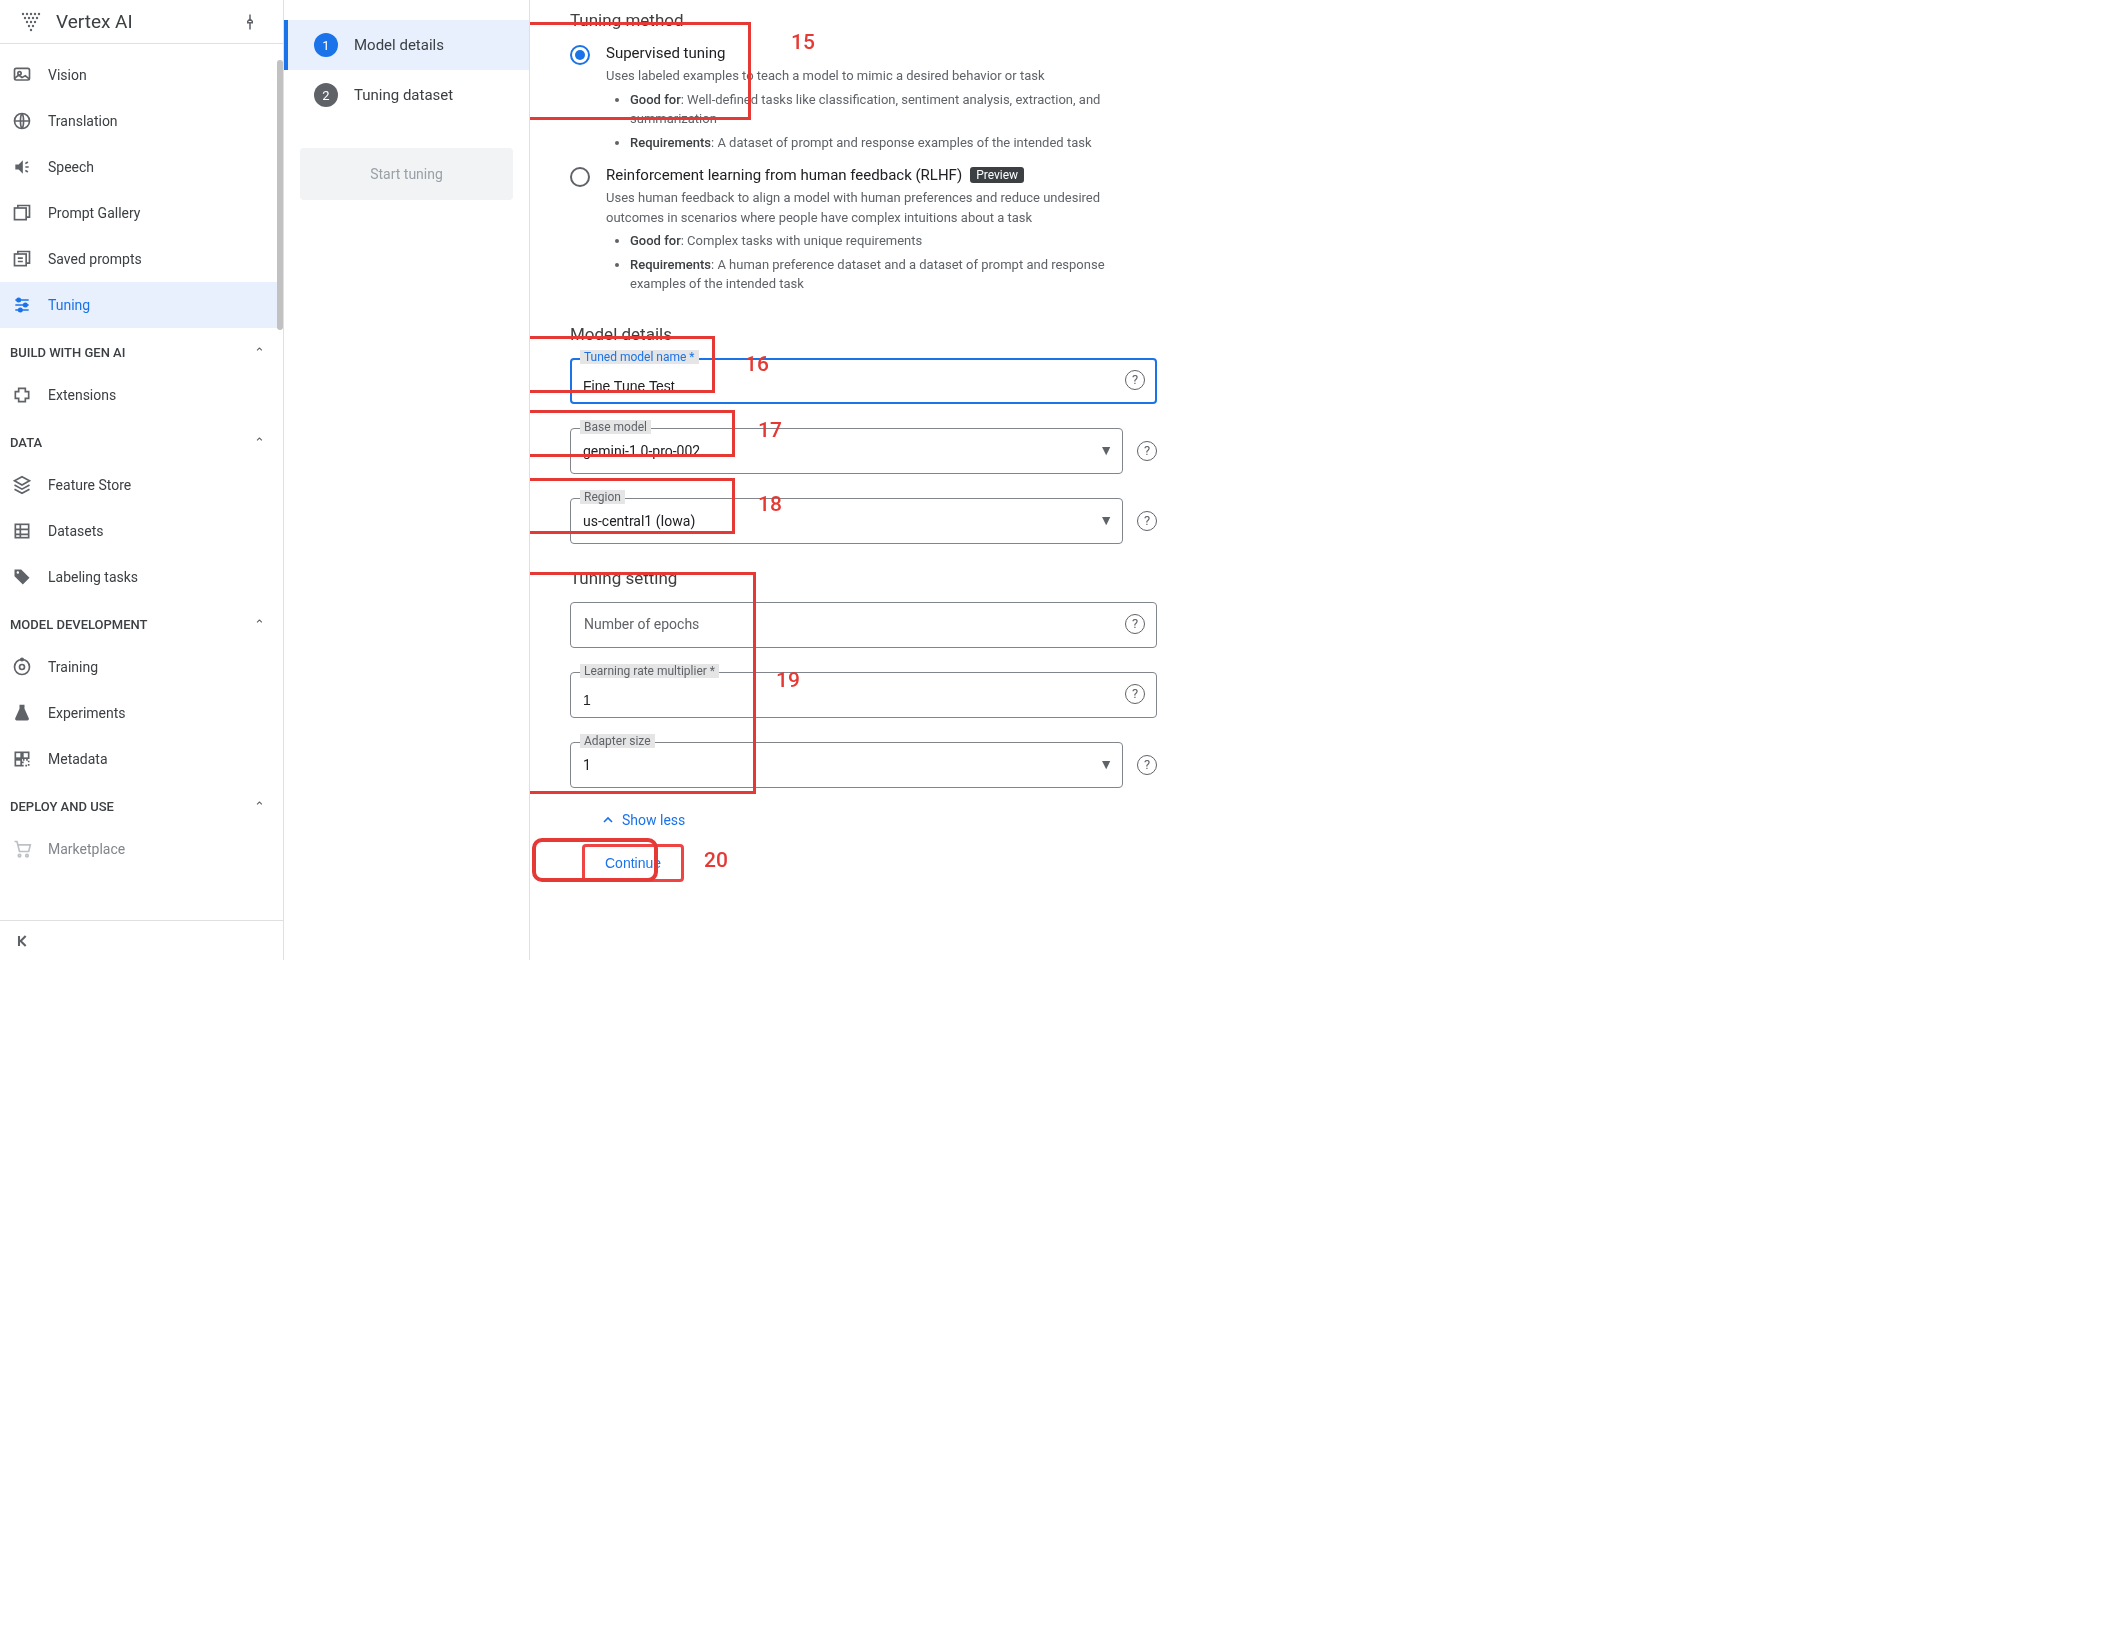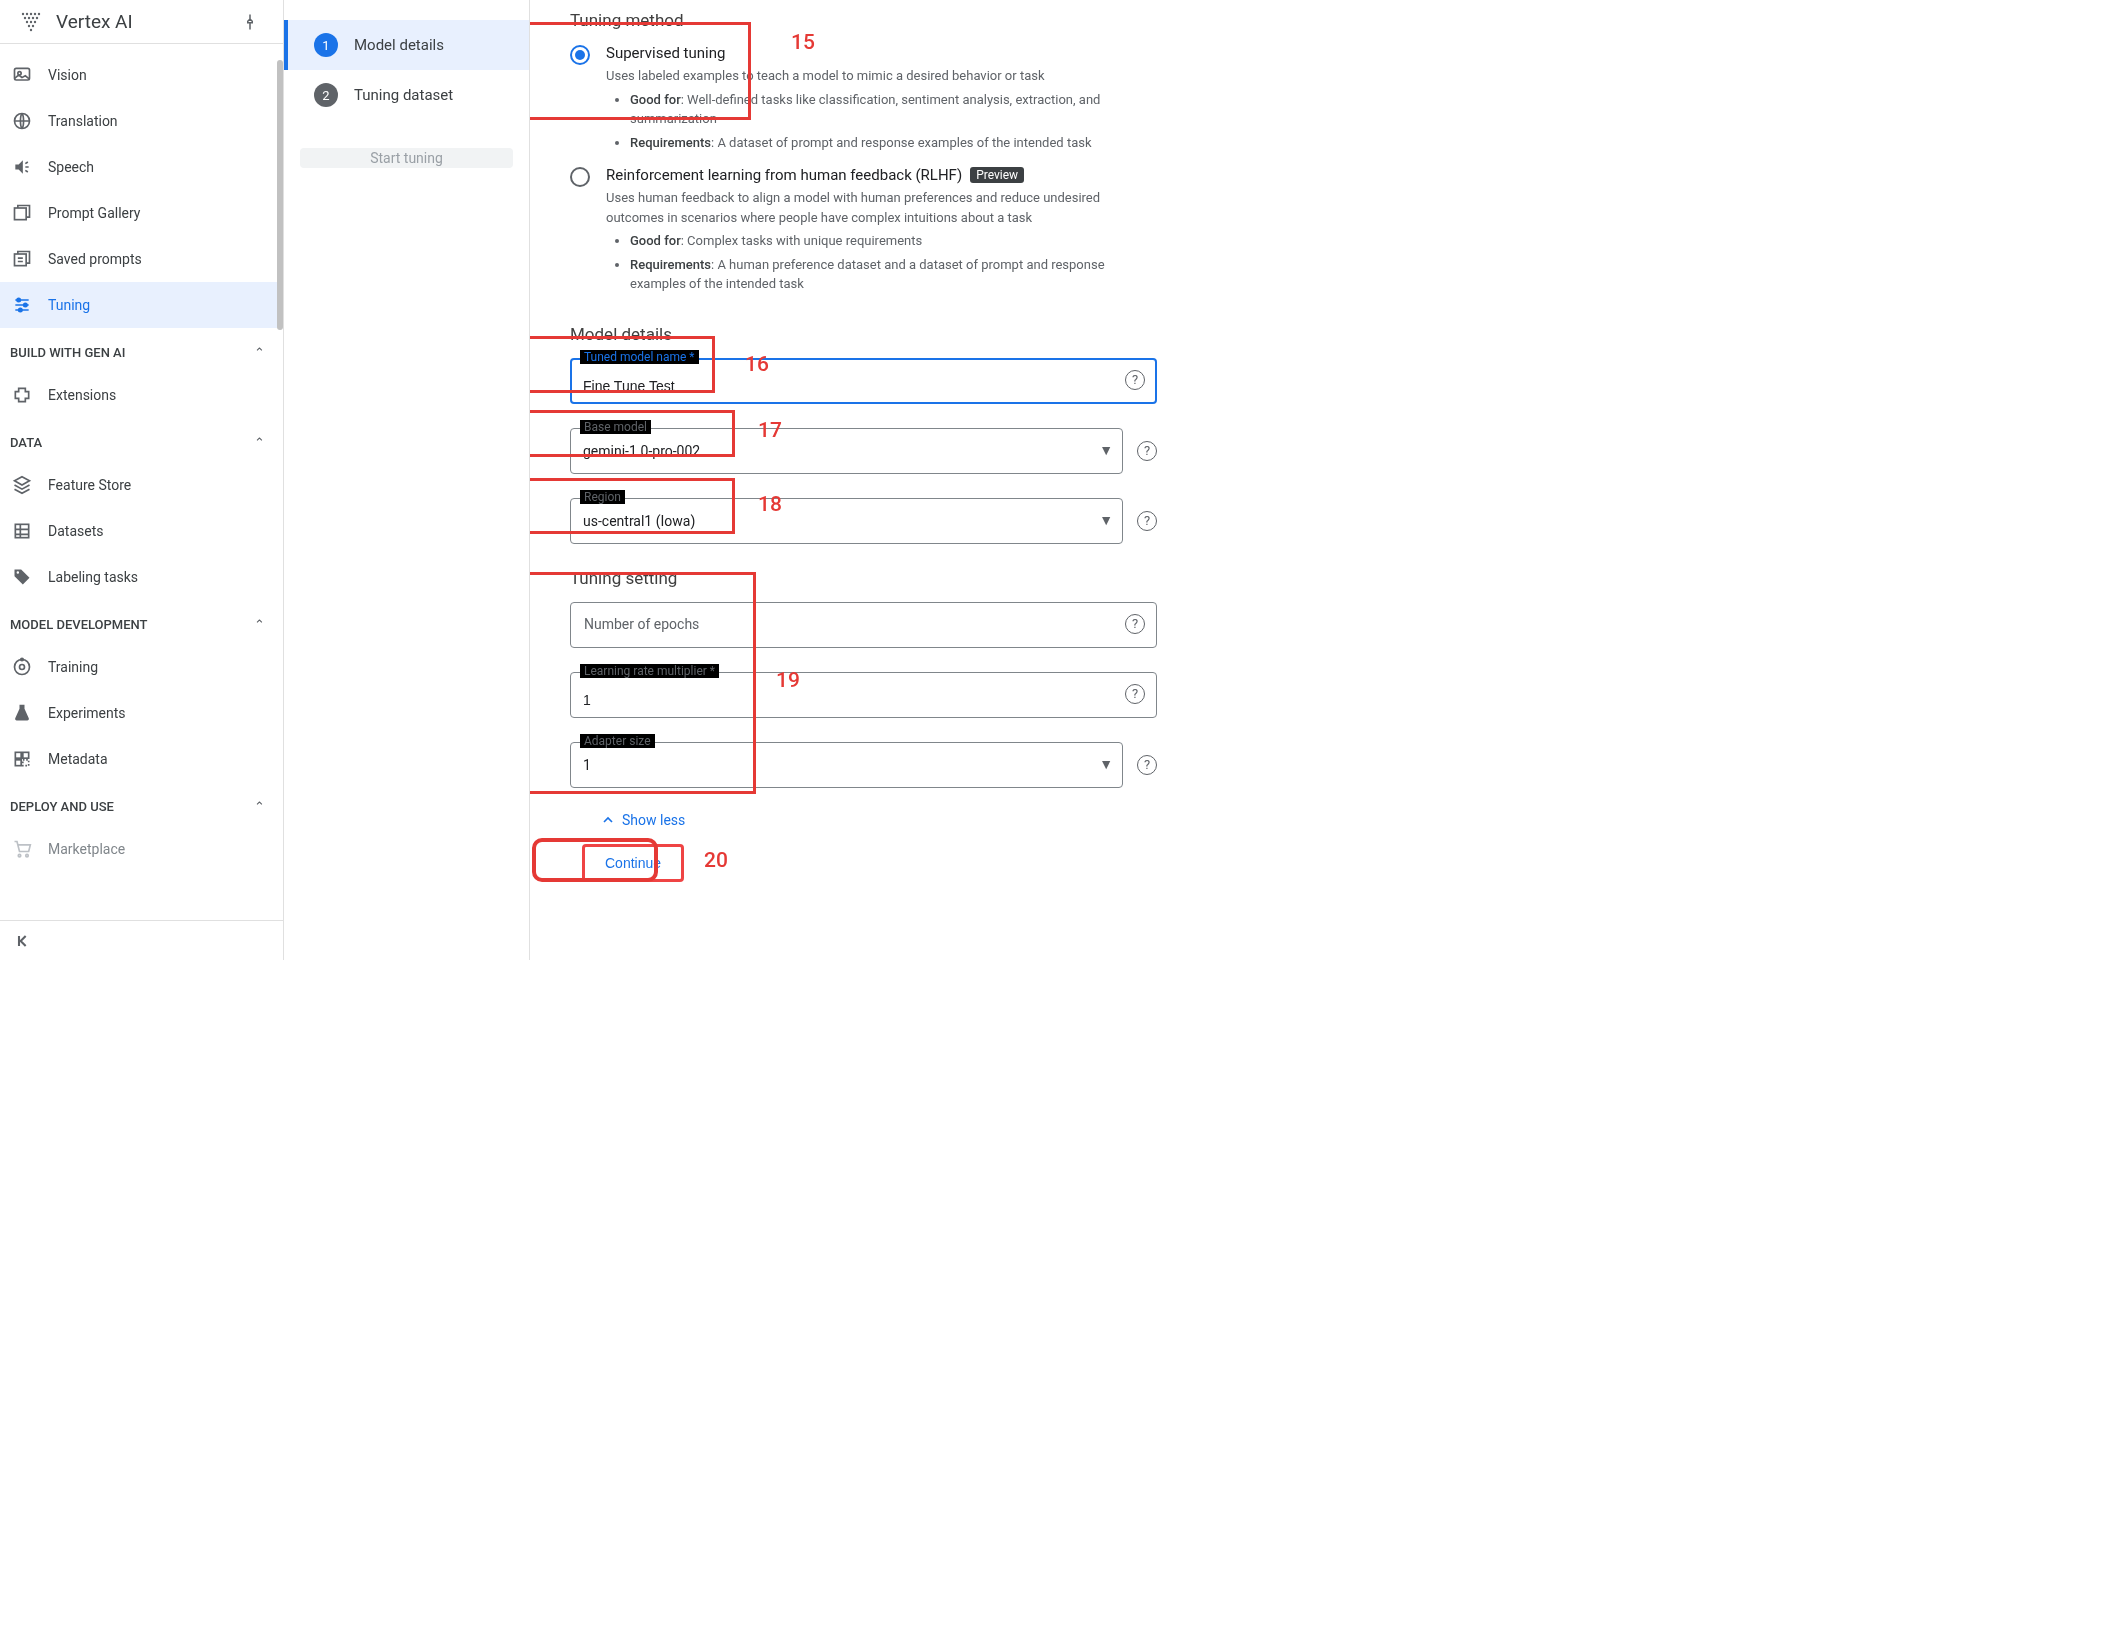--- a/index.html
+++ b/index.html
@@ -24,21 +24,21 @@
   .sidebar-scrollbar { position:absolute; right:0; top:60px; width:6px; height:270px; background:#c1c1c1; border-radius:3px; }
   .collapse-bar { height:40px; border-top:1px solid #e0e0e0; display:flex; align-items:center; padding-left:14px; color:#5f6368; cursor:pointer; }
 
   
   .stepper-col { width: 246px; flex-shrink:0; border-right:1px solid #e0e0e0; padding-top: 20px; }
   .step-row { display:flex; align-items:center; height:50px; padding-left:30px; font-size:15px; cursor:pointer; position:relative; }
   .step-row.active { background:#e8f0fe; }
   .step-row.active::before { content:''; position:absolute; left:0; top:0; bottom:0; width:4px; background:#1a73e8; }
   .step-circle { width:24px; height:24px; border-radius:50%; background:#5f6368; color:#fff; display:flex; align-items:center; justify-content:center; font-size:13px; margin-right:16px; flex-shrink:0; }
   .step-row.active .step-circle { background:#1a73e8; }
-  .start-btn { margin: 28px 16px 0 16px; height:20px; border-radius:4px; background:#f1f3f4; color:#9aa0a6; display:flex; align-items:center; justify-content:center; font-size:14px; cursor:default; }
+  .start-btn { margin: 28px 16px 0 16px; height:52px; border-radius:4px; background:#f1f3f4; color:#9aa0a6; display:flex; align-items:center; justify-content:center; font-size:14px; cursor:default; }
 
   
   .main { flex:1; display:flex; flex-direction:column; }
   .main-header { height:52px; border-bottom:1px solid #e0e0e0; display:flex; align-items:center; padding-left:18px; }
   .back-arrow { color:#1a73e8; margin-right:28px; cursor:pointer; }
   .main-title { font-size:19px; color:#3c4043; }
   .main-body { padding: 8px 78px 20px 40px; overflow-y:auto; flex:1; position:relative; }
   .section-h { font-size:17px; color:#404040; margin: 2px 0 14px 0; }
   .radio-opt { display:flex; align-items:flex-start; margin-bottom:10px; }
   .radio-c { width:20px; height:20px; border:2px solid #5f6368; border-radius:50%; margin-right:16px; flex-shrink:0; margin-top:1px; cursor:pointer; display:flex; align-items:center; justify-content:center; }
@@ -49,21 +49,21 @@
   .preview-badge { background:#3c4043; color:#fff; padding:1px 6px; border-radius:3px; font-size:12px; }
   .radio-desc { font-size:13px; color:#5f6368; margin-top:4px; line-height:1.5; }
   .radio-desc ul { list-style: disc; padding-left: 24px; margin-top:4px; }
   .radio-desc li { margin-bottom:4px; }
   .radio-desc b { color:#3c4043; font-weight:500; }
 
   .field-wrap { position:relative; display:flex; align-items:center; margin-bottom:24px; }
   .field { position:relative; flex:1; }
   .field input, .field .select-val { width:100%; height:46px; border:1px solid #80868b; border-radius:4px; padding: 14px 12px 4px 12px; font-size:14px; color:#202124; background:transparent; outline:none; }
   .field.focus input, .field.focus .select-val { border:2px solid #1a73e8; padding: 13px 11px 3px 11px; }
-  .field label { position:absolute; left:10px; top:-8px; background:#000000; padding:0 4px; font-size:12px; color:#5f6368; }
+  .field label { position:absolute; left:10px; top:-8px; background:#e5e5e5; padding:0 4px; font-size:12px; color:#5f6368; }
   .field.focus label { color:#1a73e8; }
   .field.noval input { padding-top:4px; padding-bottom:4px; }
   .field.noval label { top:14px; font-size:14px; background:transparent; }
   .field .dd-arrow { position:absolute; right:10px; top:14px; color:#5f6368; pointer-events:none; }
   .help-ico { width:20px; height:20px; border:1.5px solid #5f6368; border-radius:50%; display:flex; align-items:center; justify-content:center; margin-left:14px; color:#5f6368; font-size:13px; cursor:pointer; flex-shrink:0; }
   .help-ico.inside { position:absolute; right:12px; top:12px; margin:0; }
 
   .show-less { color:#1a73e8; font-size:14px; display:flex; align-items:center; gap:6px; cursor:pointer; margin: 4px 0 16px 30px; }
   .continue-btn { border:3px solid #ef4444; border-radius:4px; padding:8px 20px; color:#1a73e8; font-size:14px; background:#fff; cursor:pointer; margin-left:12px; display:inline-block; }
 

